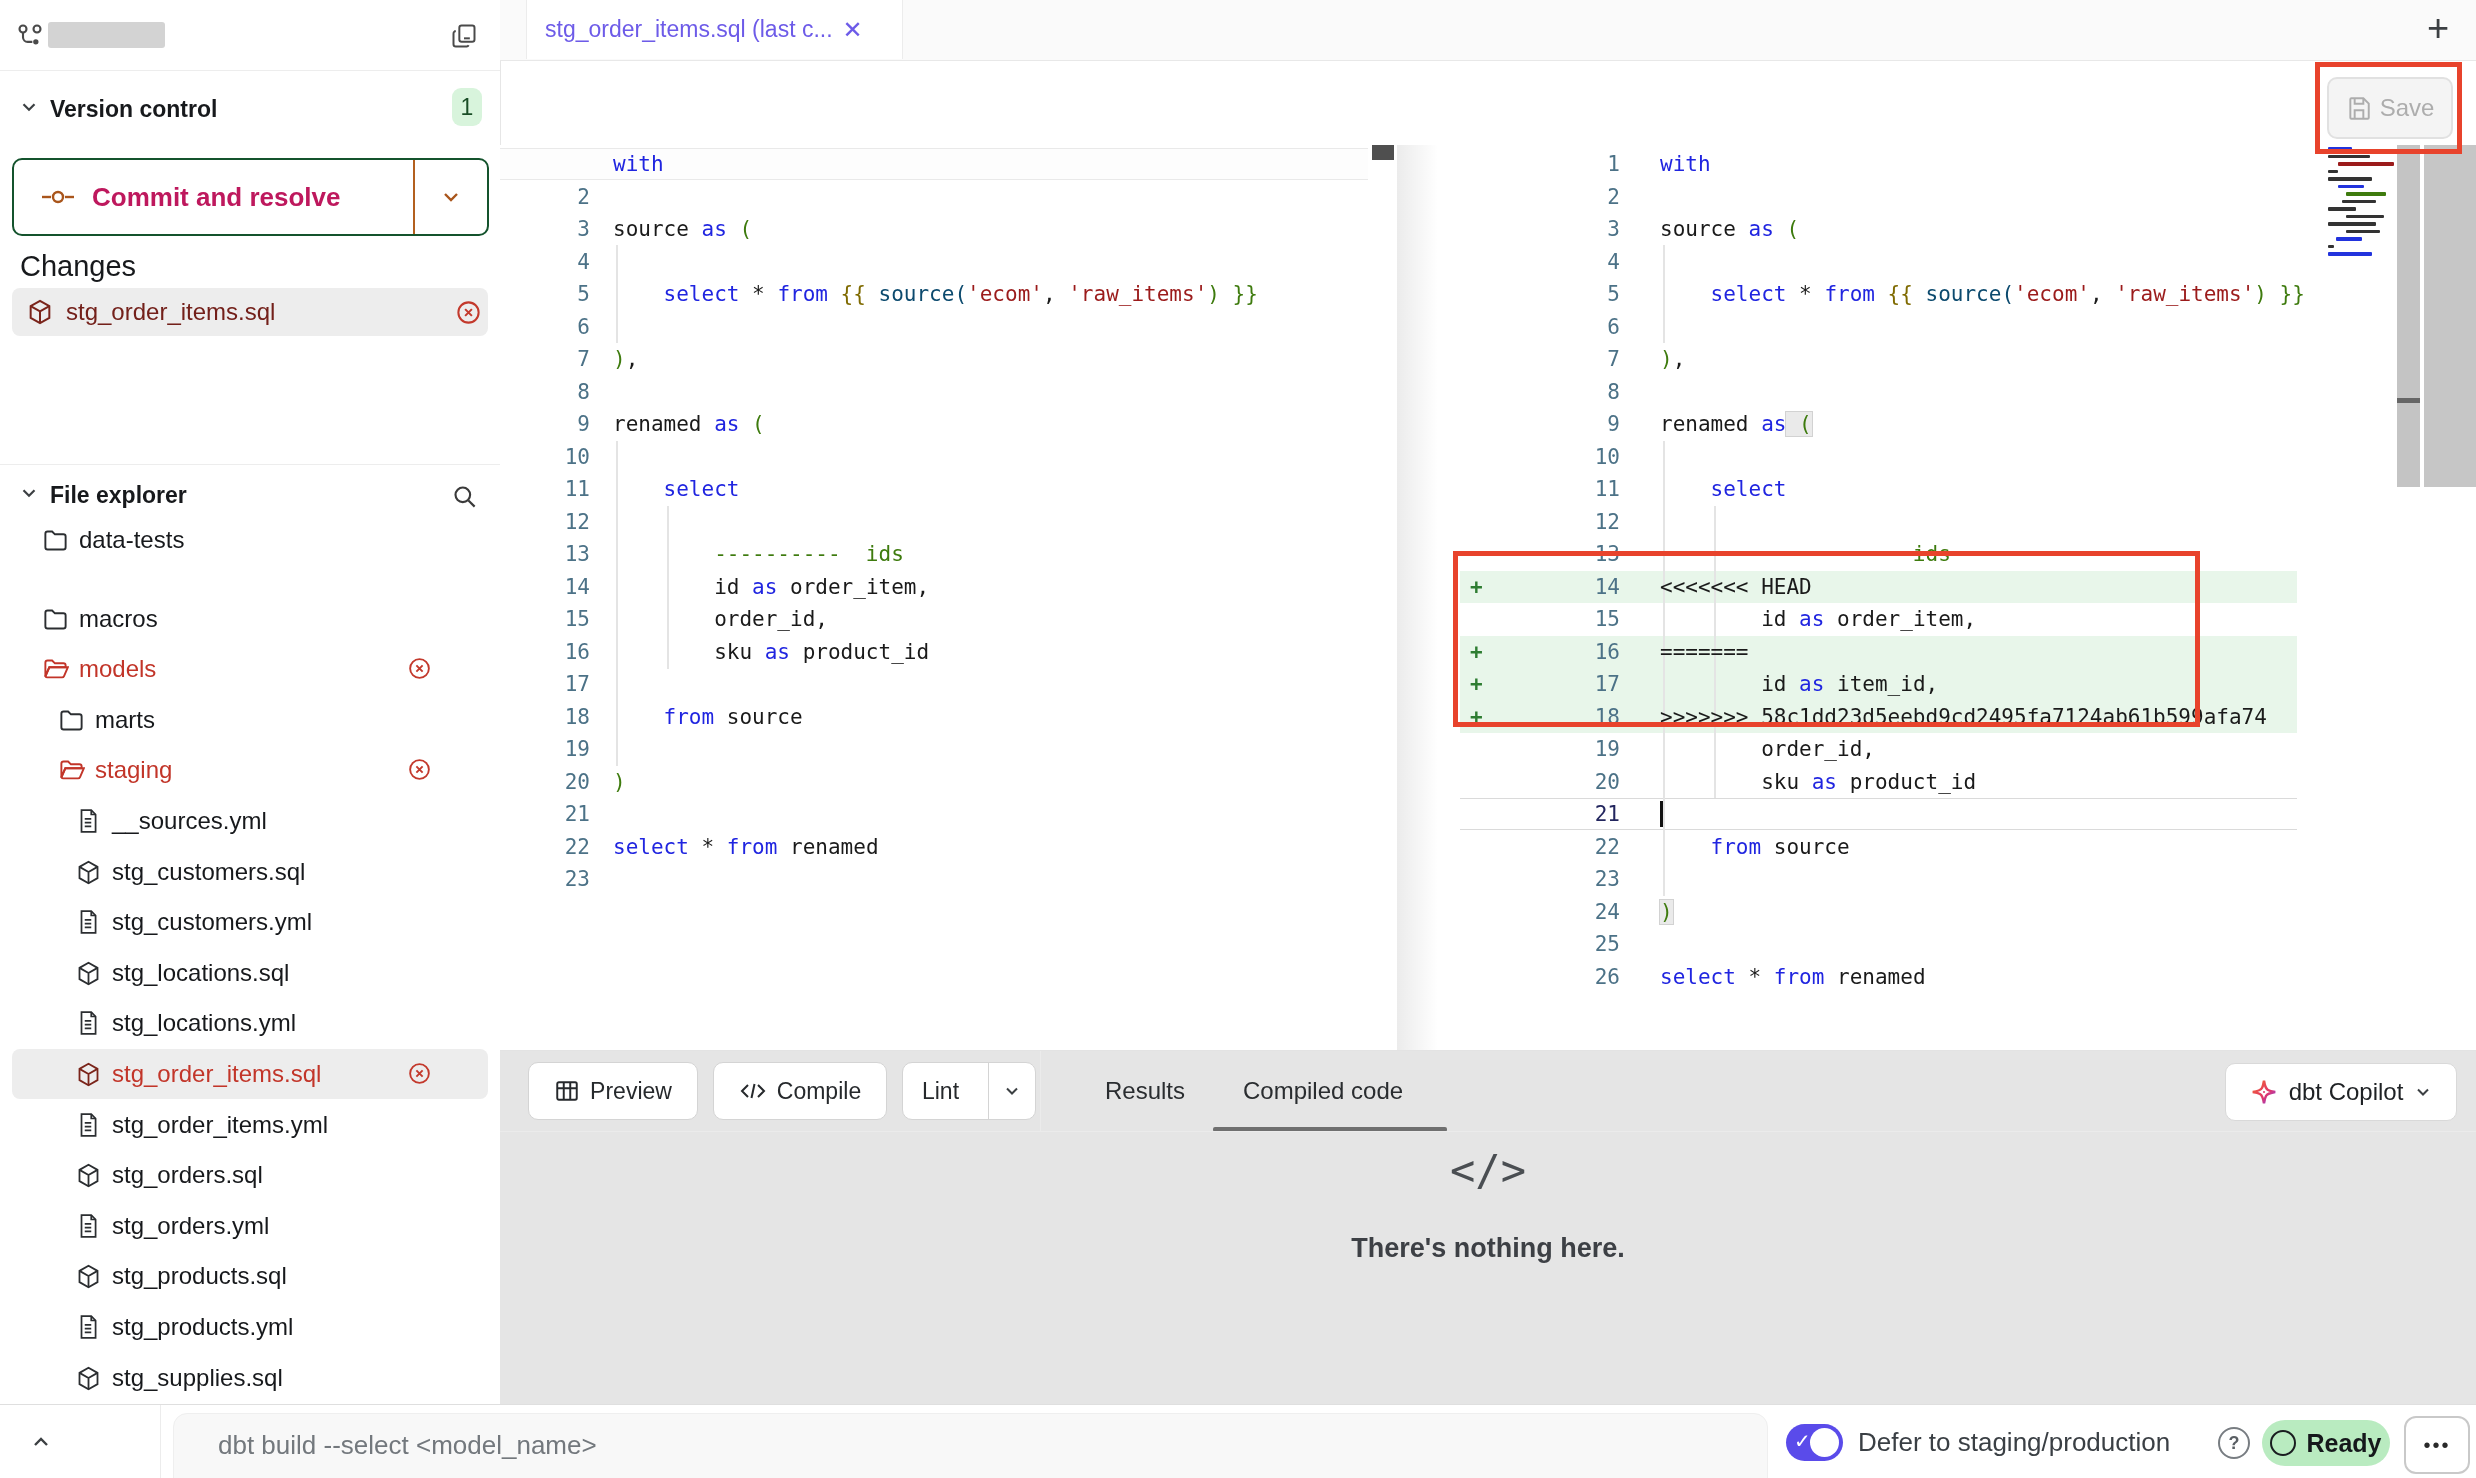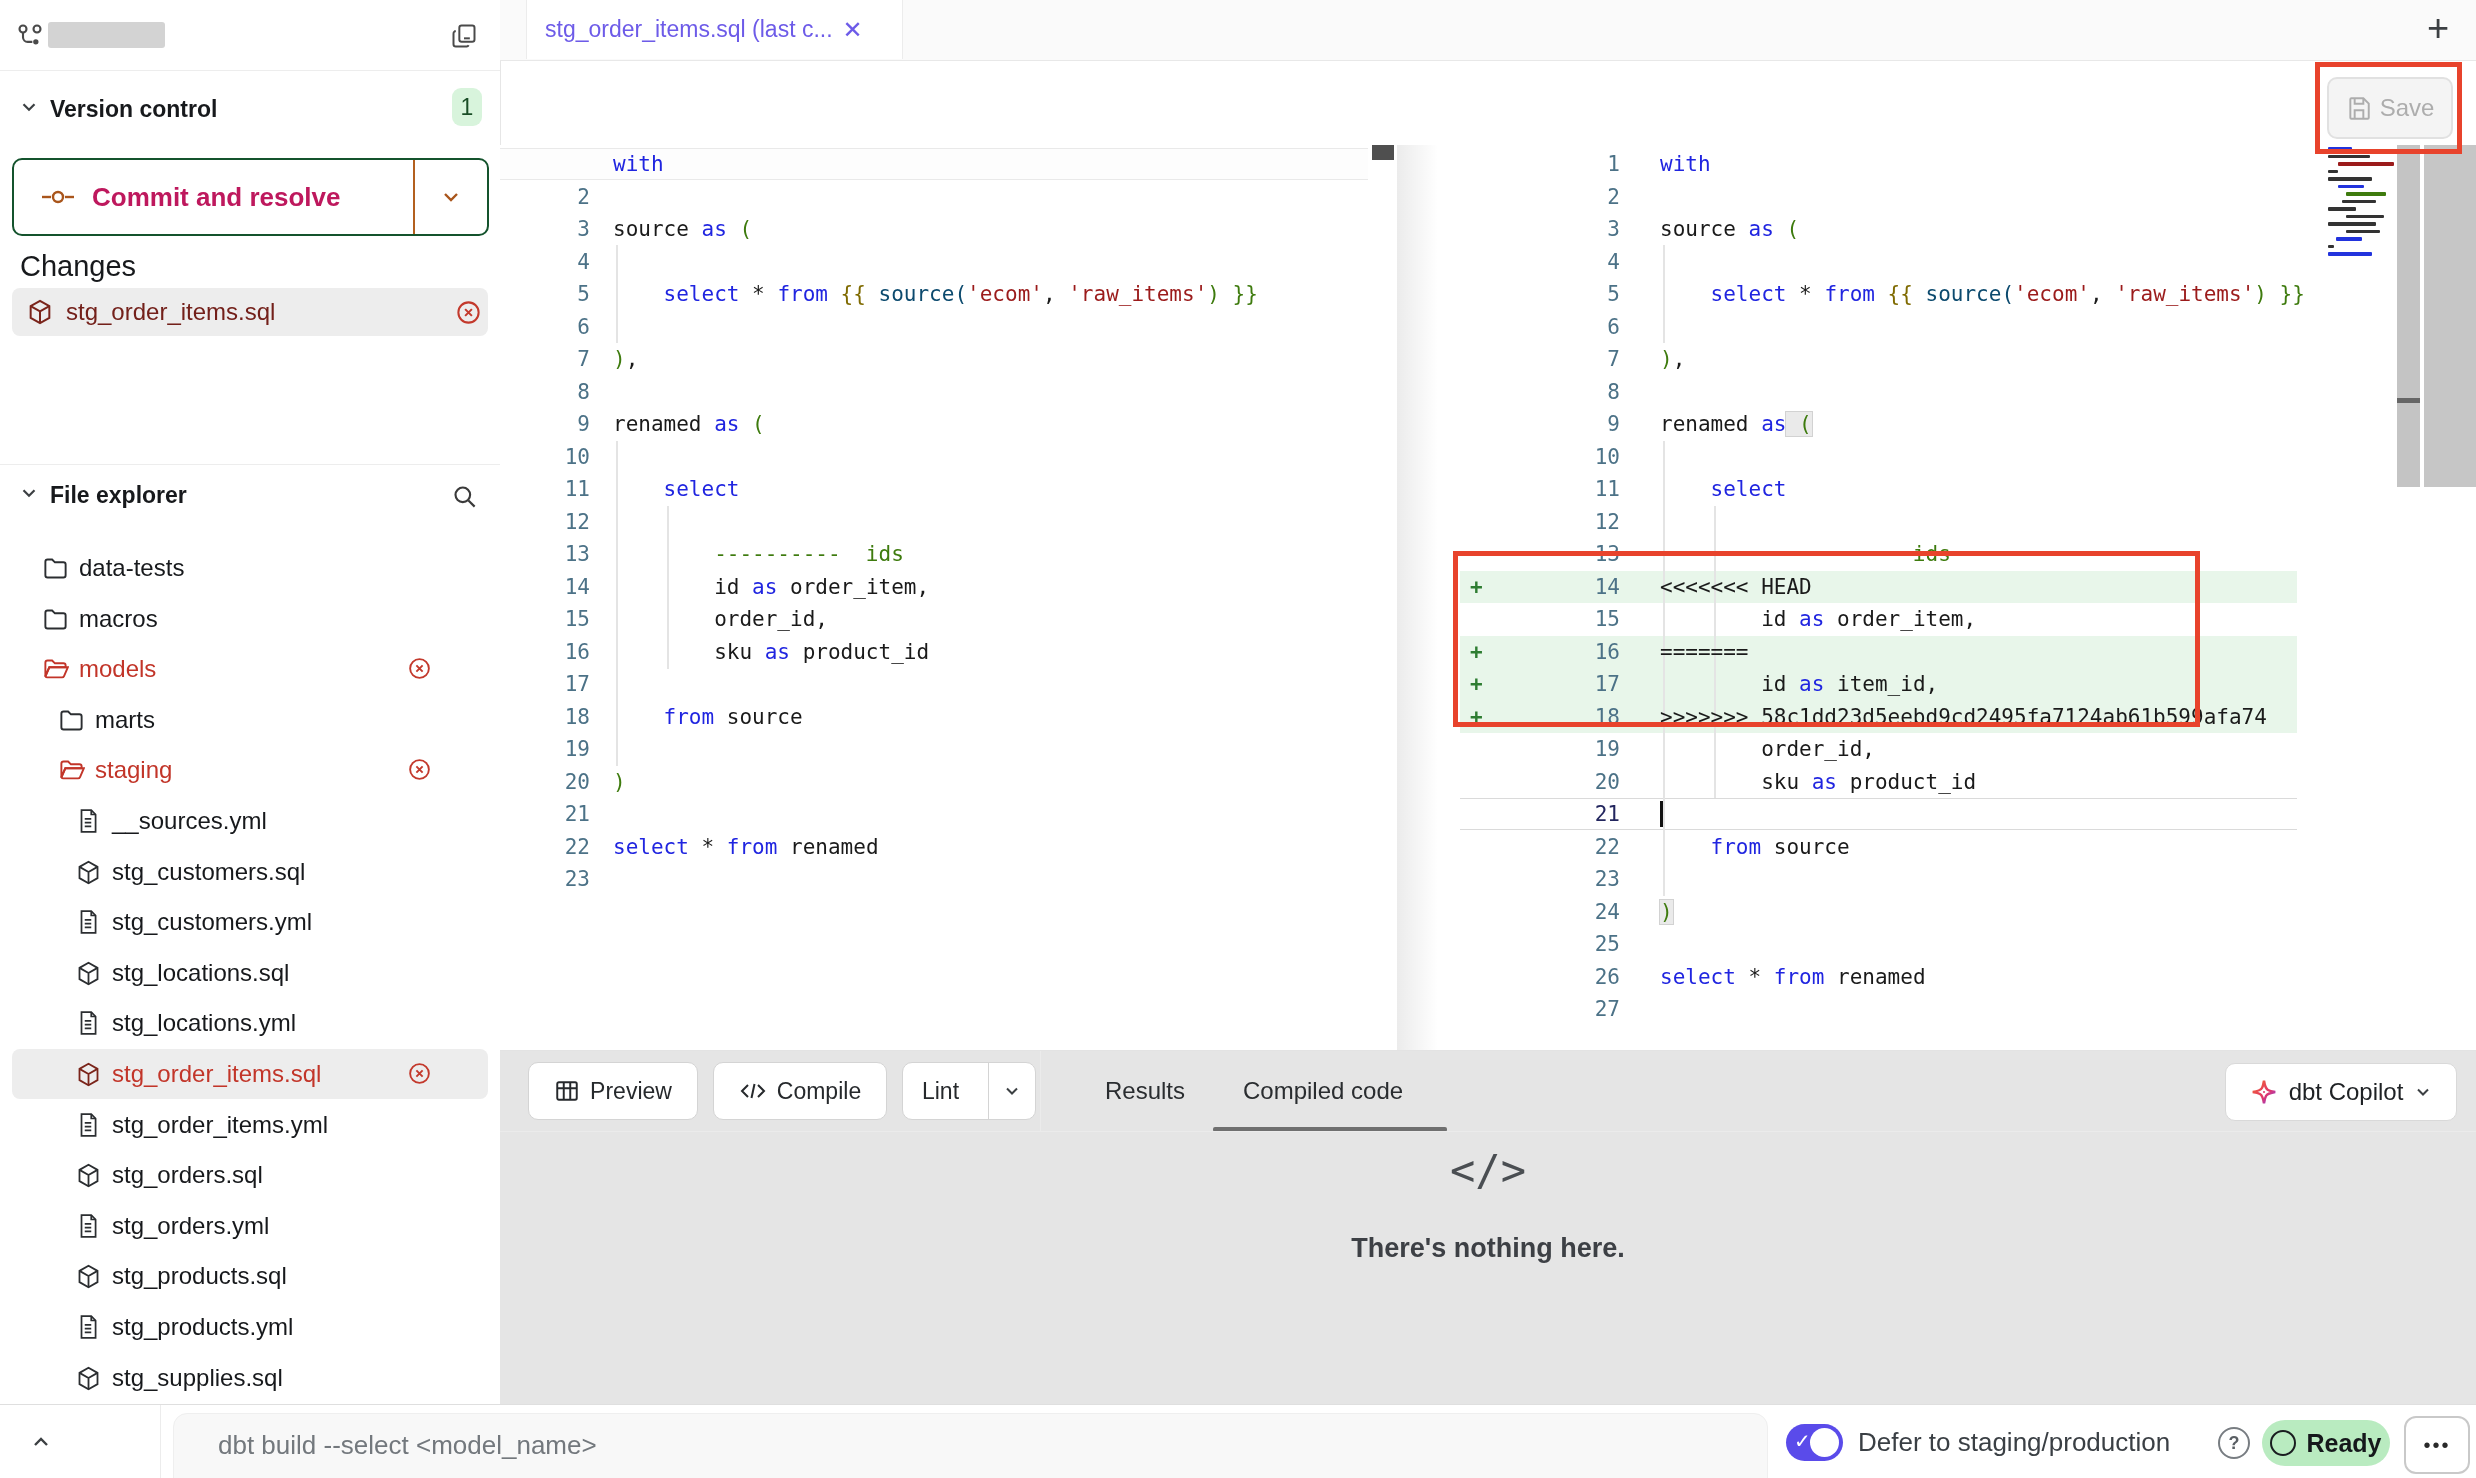--- a/index.html
+++ b/index.html
@@ -188,21 +188,21 @@
         </svg>
     </div>
     <div class="abs sec-head" style="left:50px;top:482px;">File explorer</div>
     <div class="abs icon-btn" style="left:446px;top:478px;width:36px;height:36px;">
       <svg width="27" height="27" viewBox="0 0 24 24" fill="none" stroke="#3A3A3A" stroke-width="1.9">
         <circle cx="10.5" cy="10.5" r="6.5"></circle>
           <line x1="15.5" y1="15.5" x2="21" y2="21"></line>
       </svg>
     </div>
     <div id="file-list">
-        <div class="file-row" style="top: 543px;">
+        <div class="file-row" style="top: 515px;">
           <span class="fic" style="margin-left:28px">
             <svg width="27" height="27" viewBox="0 0 24 24" fill="none" stroke="#2B2E31" stroke-width="1.7">
               <path d="M3 6a2 2 0 0 1 2-2h4l2.5 2.5H19a2 2 0 0 1 2 2V18a2 2 0 0 1-2 2H5a2 2 0 0 1-2-2z"></path>
             </svg>
           </span>
           <span class="ftx">data-tests</span>
         </div>
         <div class="file-row" style="top: 594px;">
           <span class="fic" style="margin-left:28px">
             <svg width="27" height="27" viewBox="0 0 24 24" fill="none" stroke="#2B2E31" stroke-width="1.7">
@@ -602,25 +602,20 @@
             </div>
             <div class="cl">
               <span class="gut"></span>
               <span class="ln">25</span>
               <span class="code"></span>
             </div>
             <div class="cl">
               <span class="gut"></span>
               <span class="ln">26</span>
               <span class="code"><span class="s-kw">select</span><span class="s-tx"> * </span><span class="s-kw">from</span><span class="s-tx"> renamed</span></span>
-            </div>
-            <div class="cl">
-              <span class="gut"></span>
-              <span class="ln">27</span>
-              <span class="code"></span>
             </div>
           </div>
         <div class="guide" style="left:203px;top:100px;height:98px;"></div>
         <div class="guide" style="left:203px;top:296px;height:455px;"></div>
         <div class="guide" style="left:254px;top:361px;height:292px;"></div>
       </div>
       <div class="abs minimap" id="minimap">
           <div class="mm-bar" style="margin-left: 0px; width: 24px; background: rgb(34, 51, 221);"></div>
           <div class="mm-bar" style="margin-left: 0px; width: 42px; background: rgb(51, 51, 51);"></div>
           <div class="mm-bar" style="margin-left: 10px; width: 56px; background: rgb(155, 27, 27);"></div>

